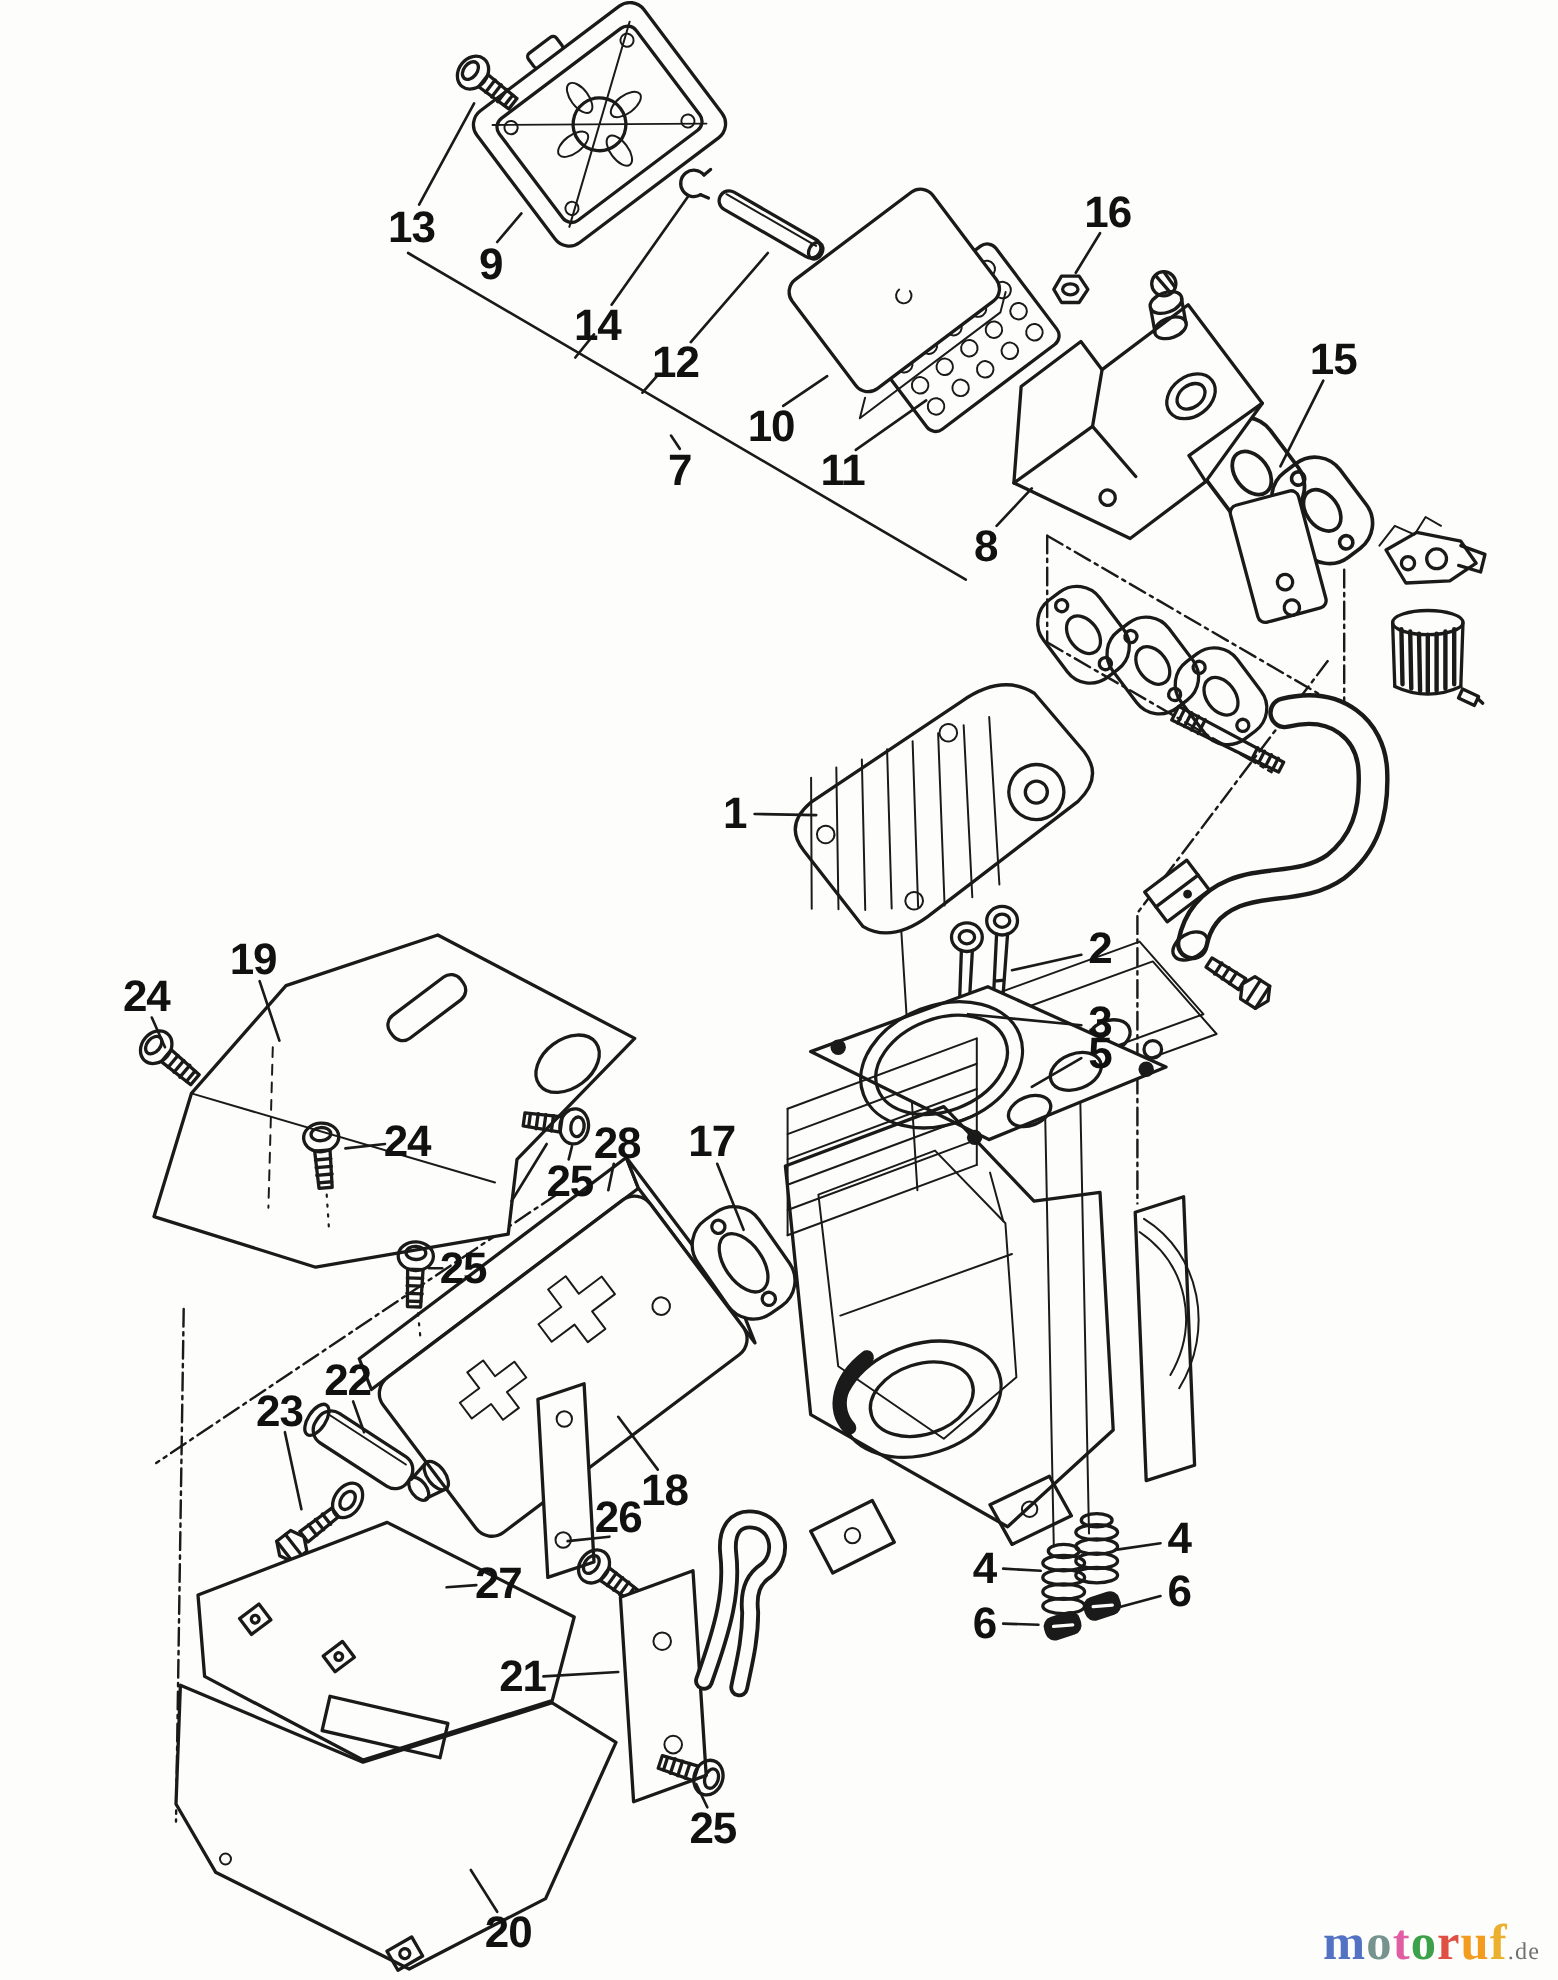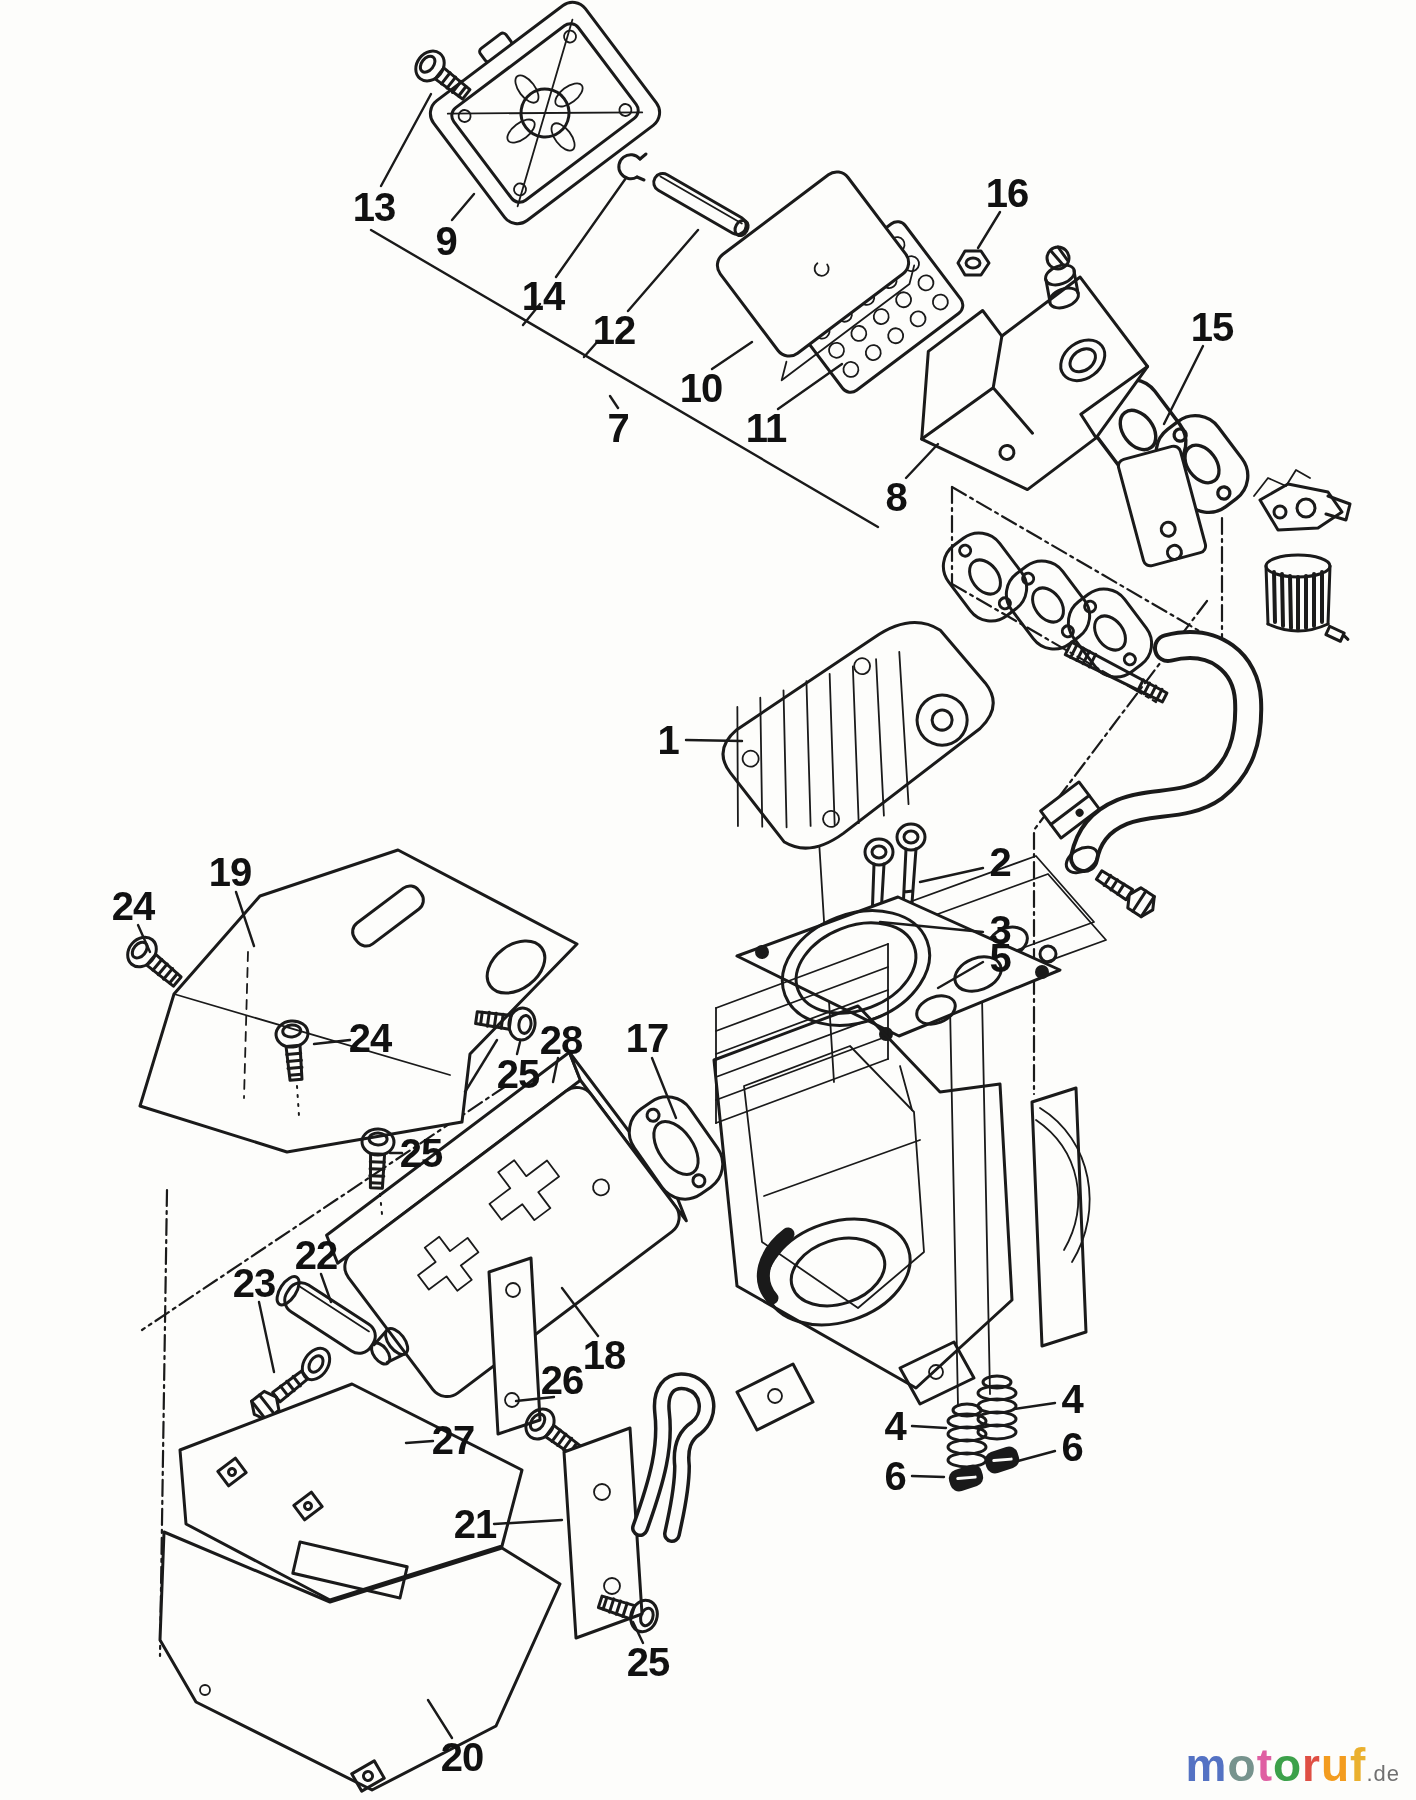--- a/index.html
+++ b/index.html
@@ -17,21 +17,21 @@
   .thick{stroke-width:4}
   .fillbg{fill:#fdfdfb}
   .dark{fill:#1a1a1a;stroke:none}
   .callouts text{
     font-family:"Liberation Sans",sans-serif;font-size:40px;font-weight:700;
     fill:#111;stroke:none;text-anchor:middle;dominant-baseline:central;letter-spacing:-1px;
   }
   .callouts polyline{fill:none;stroke:#1a1a1a;stroke-width:2.4;stroke-linecap:round}
   #logo{
     position:absolute;right:16px;bottom:8px;
-    font-family:Liberation Sans, sans-serif;font-size:46px;font-weight:600;letter-spacing:1px;
+    font-family:Liberation Serif, serif;font-size:46px;font-weight:600;letter-spacing:1px;
     white-space:nowrap;
   }
   #logo .suffix{font-size:22px;font-weight:400}
 </style>
 </head>
 <body>
 
 <div id="stage">
 <svg id="diagram-svg" width="1416" height="1800" viewBox="0 0 1416 1800" xmlns="http://www.w3.org/2000/svg">
 

